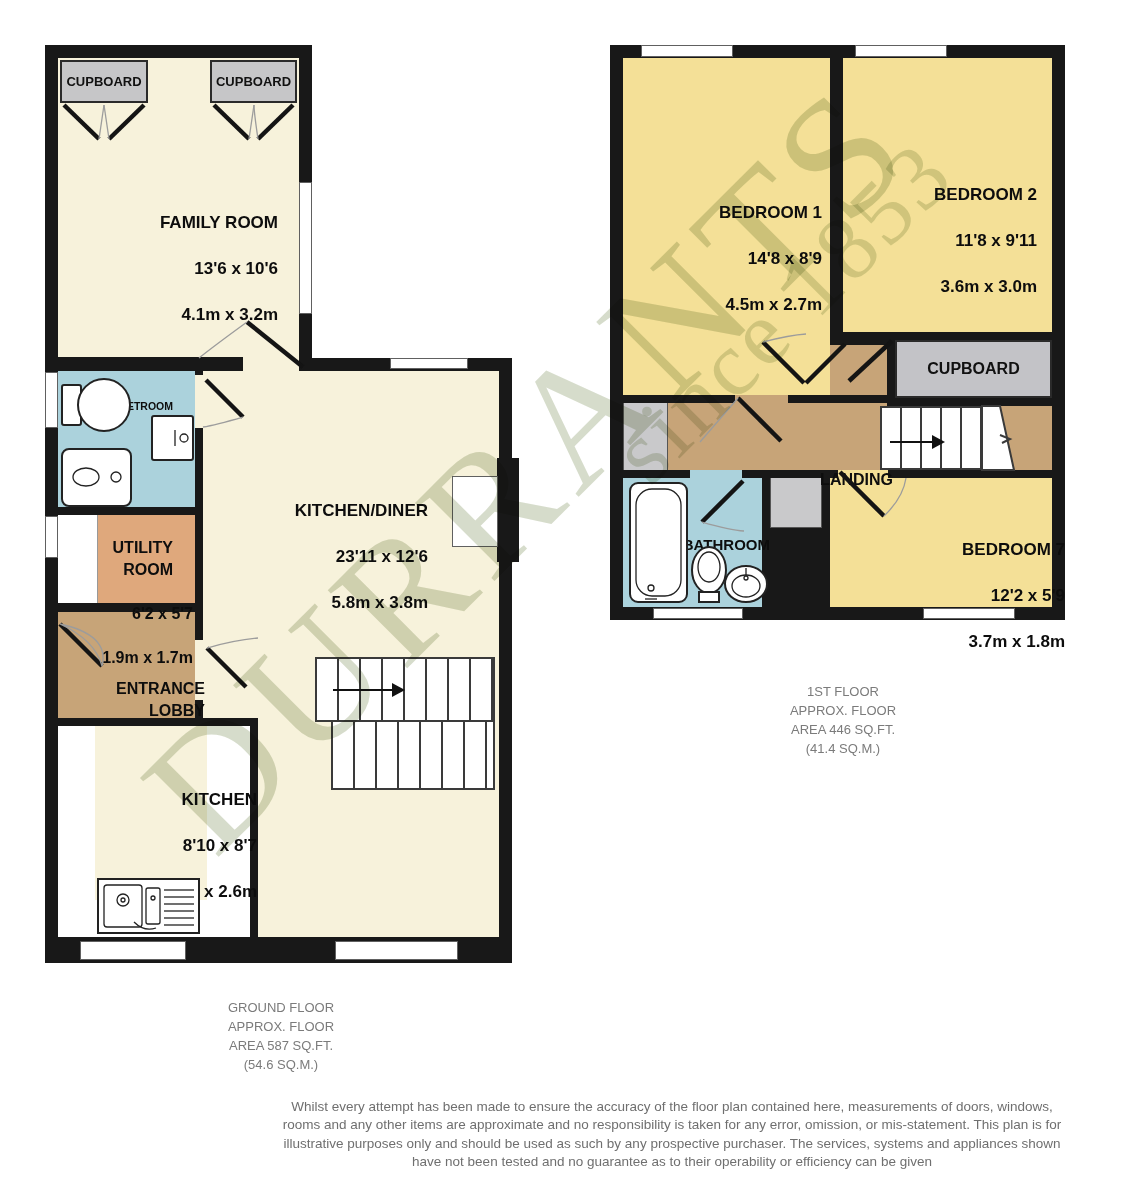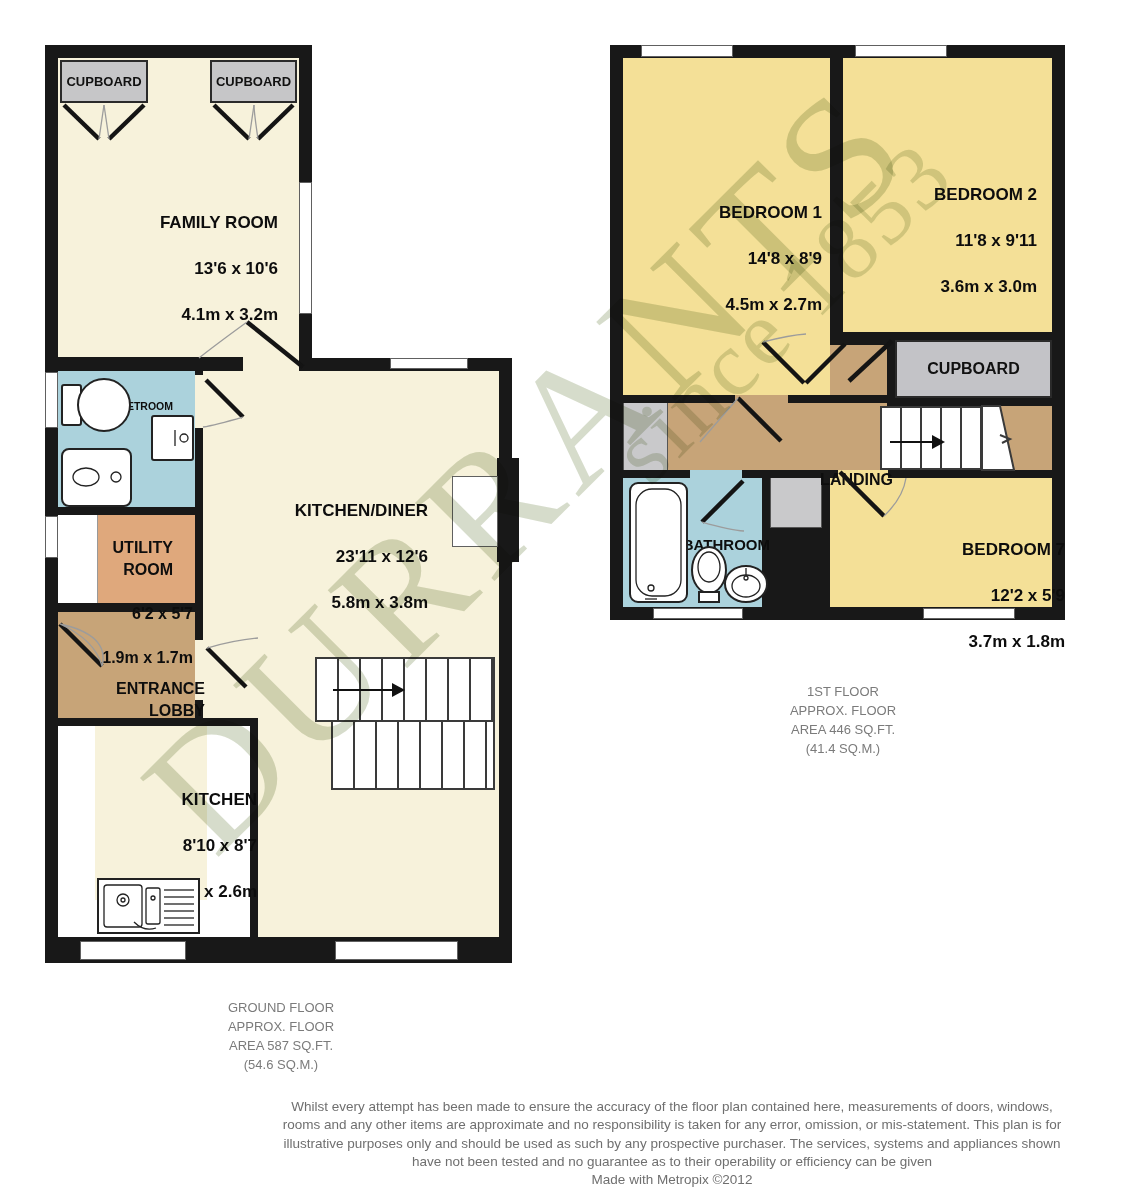--- a/index.html
+++ b/index.html
@@ -297,14 +297,13 @@
     <div>(54.6 SQ.M.)</div>
   </div>
   <div class="caption" style="left:733px;top:682px;width:220px;">
     <div>1ST FLOOR</div>
     <div>APPROX. FLOOR</div>
     <div>AREA 446 SQ.FT.</div>
     <div>(41.4 SQ.M.)</div>
   </div>
 
   <div class="footer" style="left:282px;top:1098px;width:780px;font-size:13.5px;line-height:18.3px;">Whilst every attempt has been made to ensure the accuracy of the floor plan contained here, measurements of doors, windows, rooms and any other items are approximate and no responsibility is taken for any error, omission, or mis-statement. This plan is for illustrative purposes only and should be used as such by any prospective purchaser. The services, systems and appliances shown have not been tested and no guarantee as to their operability or efficiency can be given</div>
-  <div class="footer" style="left:292px;top:1172px;width:760px;font-size:13.5px;">Made with Metropix ©2012</div>
 </div>
 
 </body></html>

